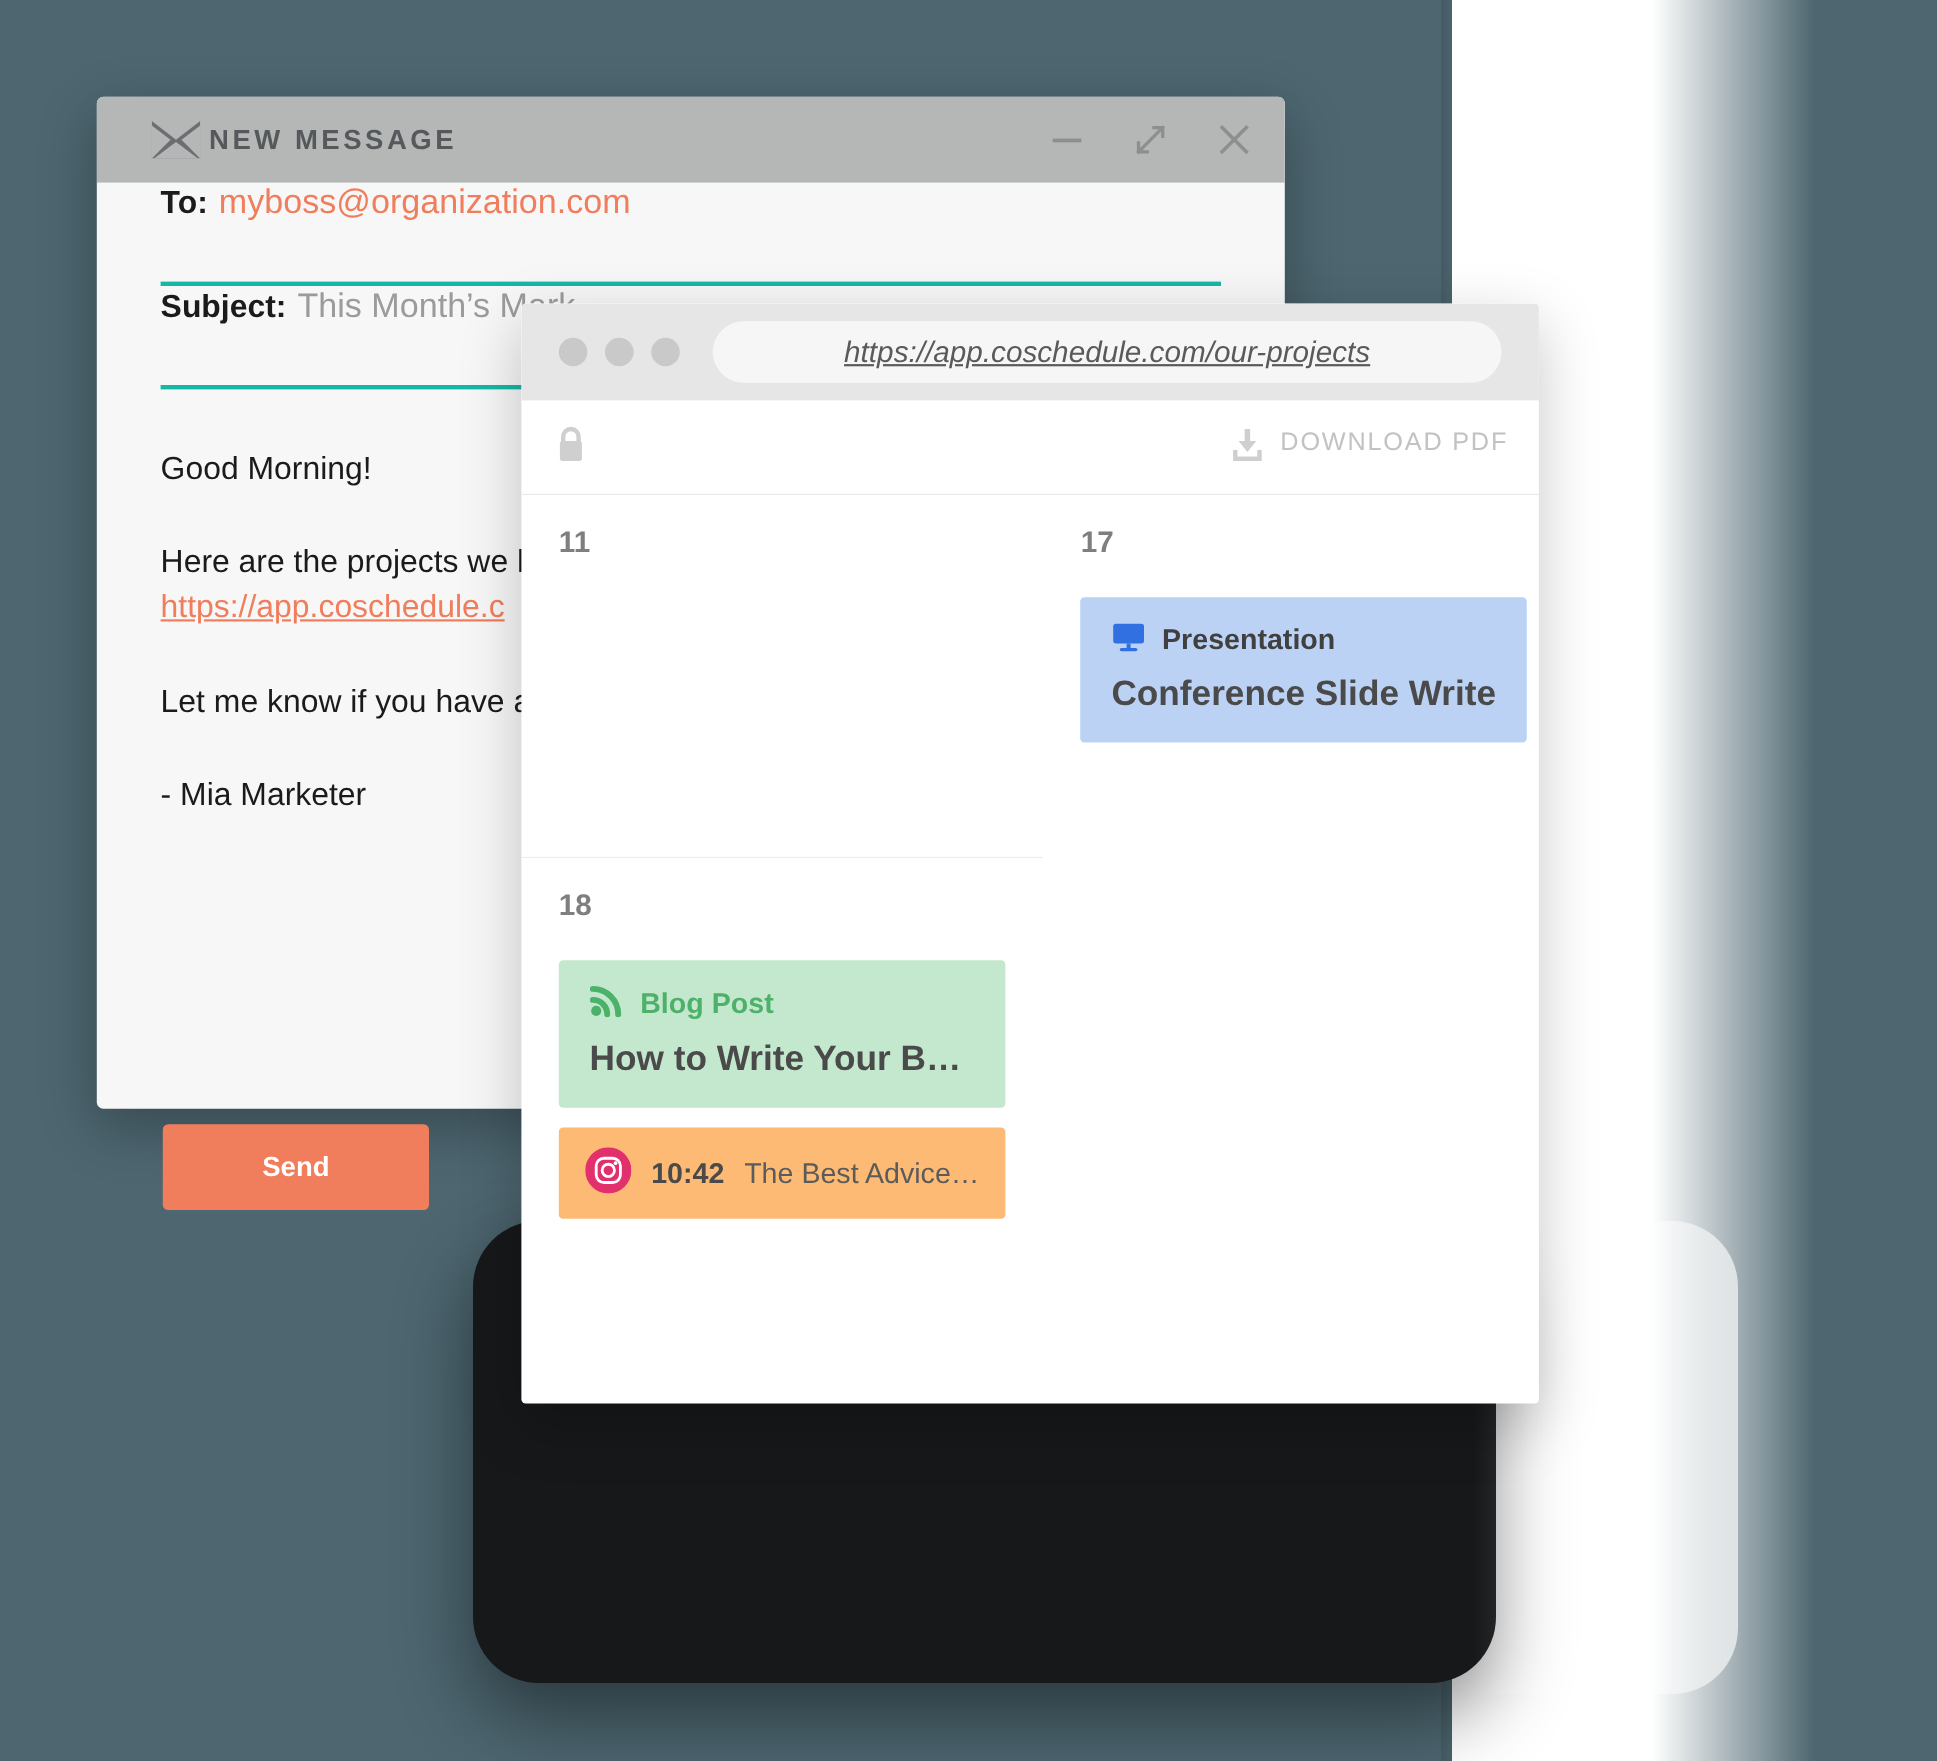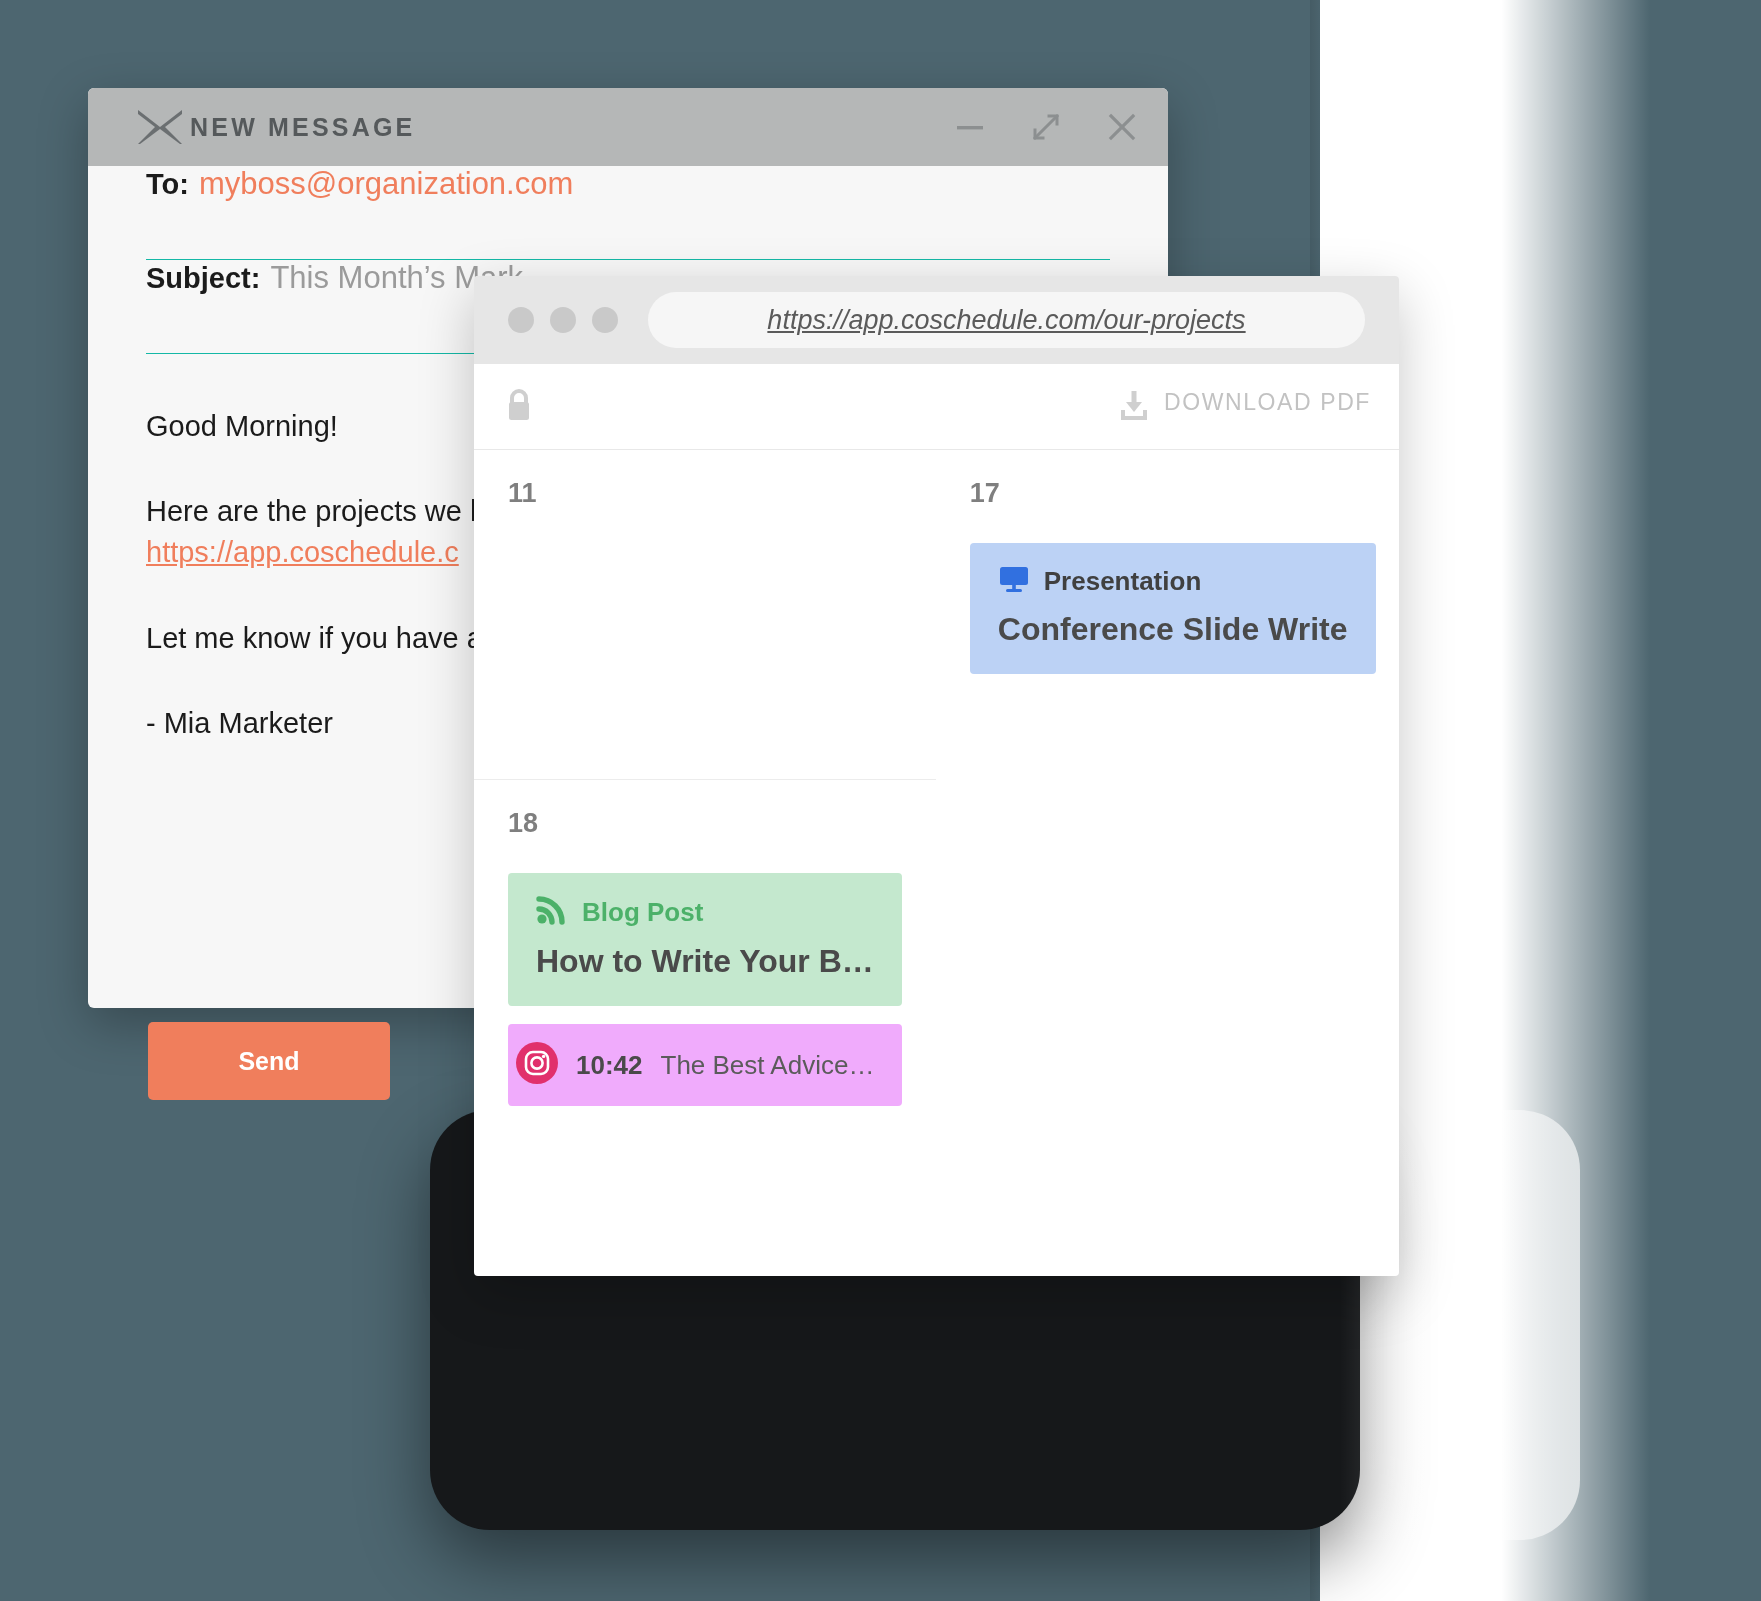--- a/index.html
+++ b/index.html
@@ -52,21 +52,21 @@
     margin-left: 8px;
     font-size: 25px; letter-spacing: 3.2px; font-weight: 600;
     color: #55595b;
   }
   .win-controls { margin-left: auto; display: flex; align-items: center; gap: 40px; }
   .win-btn { width: 36px; height: 36px; display: flex; align-items: center; justify-content: center; cursor: pointer; }
 
   .email-body-pad { padding: 0 58px; }
   .field-row {
     display: flex; align-items: baseline; height: 94px;
-    border-bottom: 1px solid #14b8a6;
+    border-bottom: 4px solid #14b8a6;
   }
   .field-label { font-size: 29px; color: #1b1b1b; font-weight: 700; }
   .field-value { font-size: 31px; margin-left: 10px; }
   .field-value.email { color: #f07e5c; }
   .field-value.subject { color: #9b9b9b; white-space: nowrap; }
 
   .email-content { padding: 52px 58px 0 58px; }
   .email-p { font-size: 29px; color: #1b1b1b; margin-bottom: 44px; line-height: 1.42; white-space: nowrap; }
   .email-link { color: #f07e5c; text-decoration: underline; }
   .send-btn {
@@ -119,21 +119,21 @@
   .cal-card.presentation { background: #bcd2f5; }
   .cal-card.blog { background: #c4e8ce; }
   .card-type { display: flex; align-items: center; gap: 14px; margin-bottom: 14px; }
   .card-type-label { font-size: 26px; font-weight: 700; }
   .website .card-type-label { color: #ef7a54; }
   .presentation .card-type-label { color: #404040; }
   .blog .card-type-label { color: #4cb169; }
   .card-title { font-size: 32px; font-weight: 700; color: #4a4a4a; white-space: nowrap; overflow: hidden; }
 
   .social-card {
-    background: #f0abfc; border-radius: 4px; padding: 18px 8px;
+    background: #fdba74; border-radius: 4px; padding: 18px 24px;
     display: flex; align-items: center; gap: 18px;
   }
   .social-time { font-size: 26px; font-weight: 700; color: #4a4a4a; }
   .social-title { font-size: 26px; color: #5b5b5b; white-space: nowrap; overflow: hidden; }
 </style>
 </head>
 <body>
 
 <div class="stage">
 

